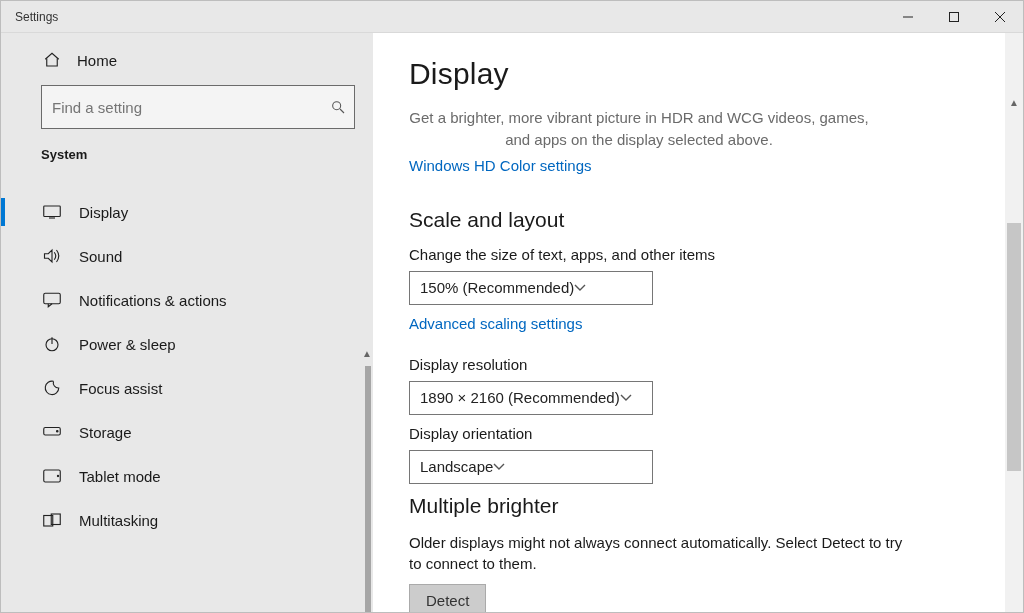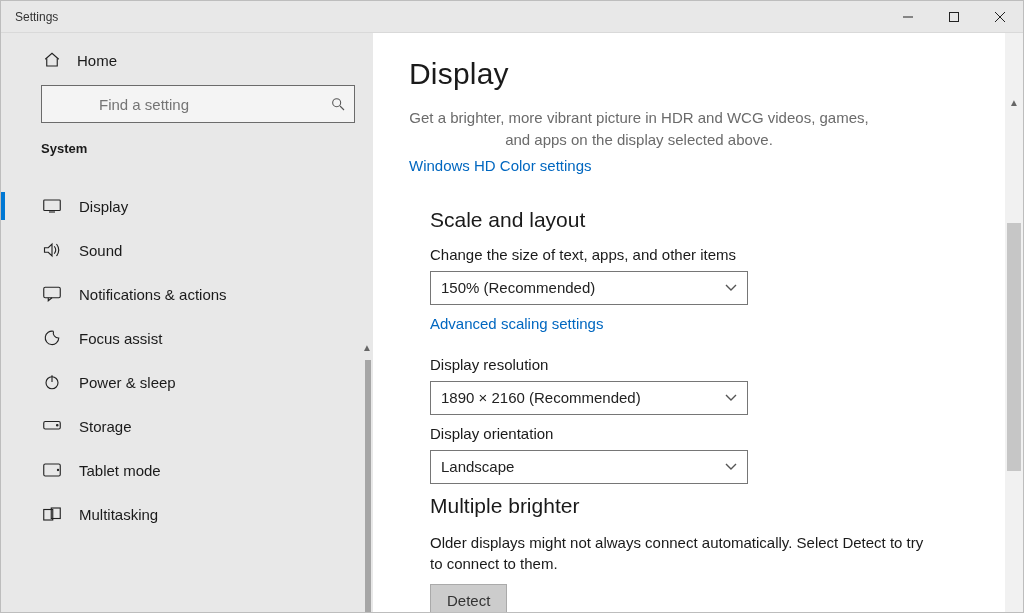--- a/index.html
+++ b/index.html
@@ -56,25 +56,24 @@
     gap: 16px;
     padding: 18px 2px 12px 42px;
     font-size: 15px;
     cursor: default;
   }
   .search-wrap {
     margin: 4px 18px 10px 40px;
   }
   .search {
     width: 100%;
-    height: 38px;
+    height: 44px;
     border: 1px solid #6b6b6b;
     background: #f4f4f4;
     position: relative;
-    padding-left: 47px;
   }
   .search input {
     border: none; background: transparent;
     width: calc(100% - 34px);
     height: 100%;
     padding: 0 10px;
     font-size: 15px;
     color: #555;
     outline: none;
   }
@@ -160,34 +159,33 @@
   .h2 {
     font-size: 21px;
     font-weight: 400;
     margin: 10px 0 14px 0;
   }
   .field-label {
     font-size: 15px;
     margin: 6px 0 8px 0;
   }
   .combo {
-    width: 318px;
+    width: 244px;
     height: 34px;
     border: 1px solid #767676;
     background: #fff;
     display: flex;
     align-items: center;
-    justify-content: space-between;
     padding: 0 10px;
     font-size: 15px;
     color: #222;
     margin-bottom: 10px;
   }
   .combo .chev { color: #555; }
-  .section { margin-bottom: 10px; margin-left: 21px; }
+  .section { margin-bottom: 10px; }
   .body-text {
     font-size: 15px;
     color: #1a1a1a;
     max-width: 500px;
     line-height: 1.4;
     margin: 6px 0 10px 0;
   }
   .btn {
     height: 30px;
     padding: 16px 16px;
@@ -304,34 +302,34 @@
                 <rect x="1" y="1" width="22" height="14" rx="2"></rect>
                 <path d="M7 15 L7 19 L12 15"></path>
               </svg>
           </span>
           <span>Notifications &amp; actions</span>
         </div>
 
         <div class="nav-item">
           <span class="nav-icon">
             <svg width="18" height="18" viewBox="0 0 24 24" fill="none" stroke="#222" stroke-width="1.5">
-                <path d="M14 3 A9 9 0 1 0 21 12 A7 7 0 0 1 14 3"></path>
-              </svg>
-          </span>
-          <span>Focus assist</span>
-        </div>
-
-        <div class="nav-item">
-          <span class="nav-icon">
-            <svg width="18" height="18" viewBox="0 0 24 24" fill="none" stroke="#222" stroke-width="1.5">
                 <circle cx="12" cy="13" r="8"></circle>
                 <line x1="12" y1="3" x2="12" y2="12"></line>
               </svg>
           </span>
           <span>Power &amp; sleep</span>
+        </div>
+
+        <div class="nav-item">
+          <span class="nav-icon">
+            <svg width="18" height="18" viewBox="0 0 24 24" fill="none" stroke="#222" stroke-width="1.5">
+                <path d="M14 3 A9 9 0 1 0 21 12 A7 7 0 0 1 14 3"></path>
+              </svg>
+          </span>
+          <span>Focus assist</span>
         </div>
 
         <div class="nav-item">
           <span class="nav-icon">
             <svg width="18" height="12" viewBox="0 0 24 14" fill="none" stroke="#222" stroke-width="1.5">
                 <rect x="1" y="1" width="22" height="10" rx="2"></rect>
                 <circle cx="19" cy="6" r="1" fill="#222"></circle>
               </svg>
           </span>
           <span>Storage</span>

